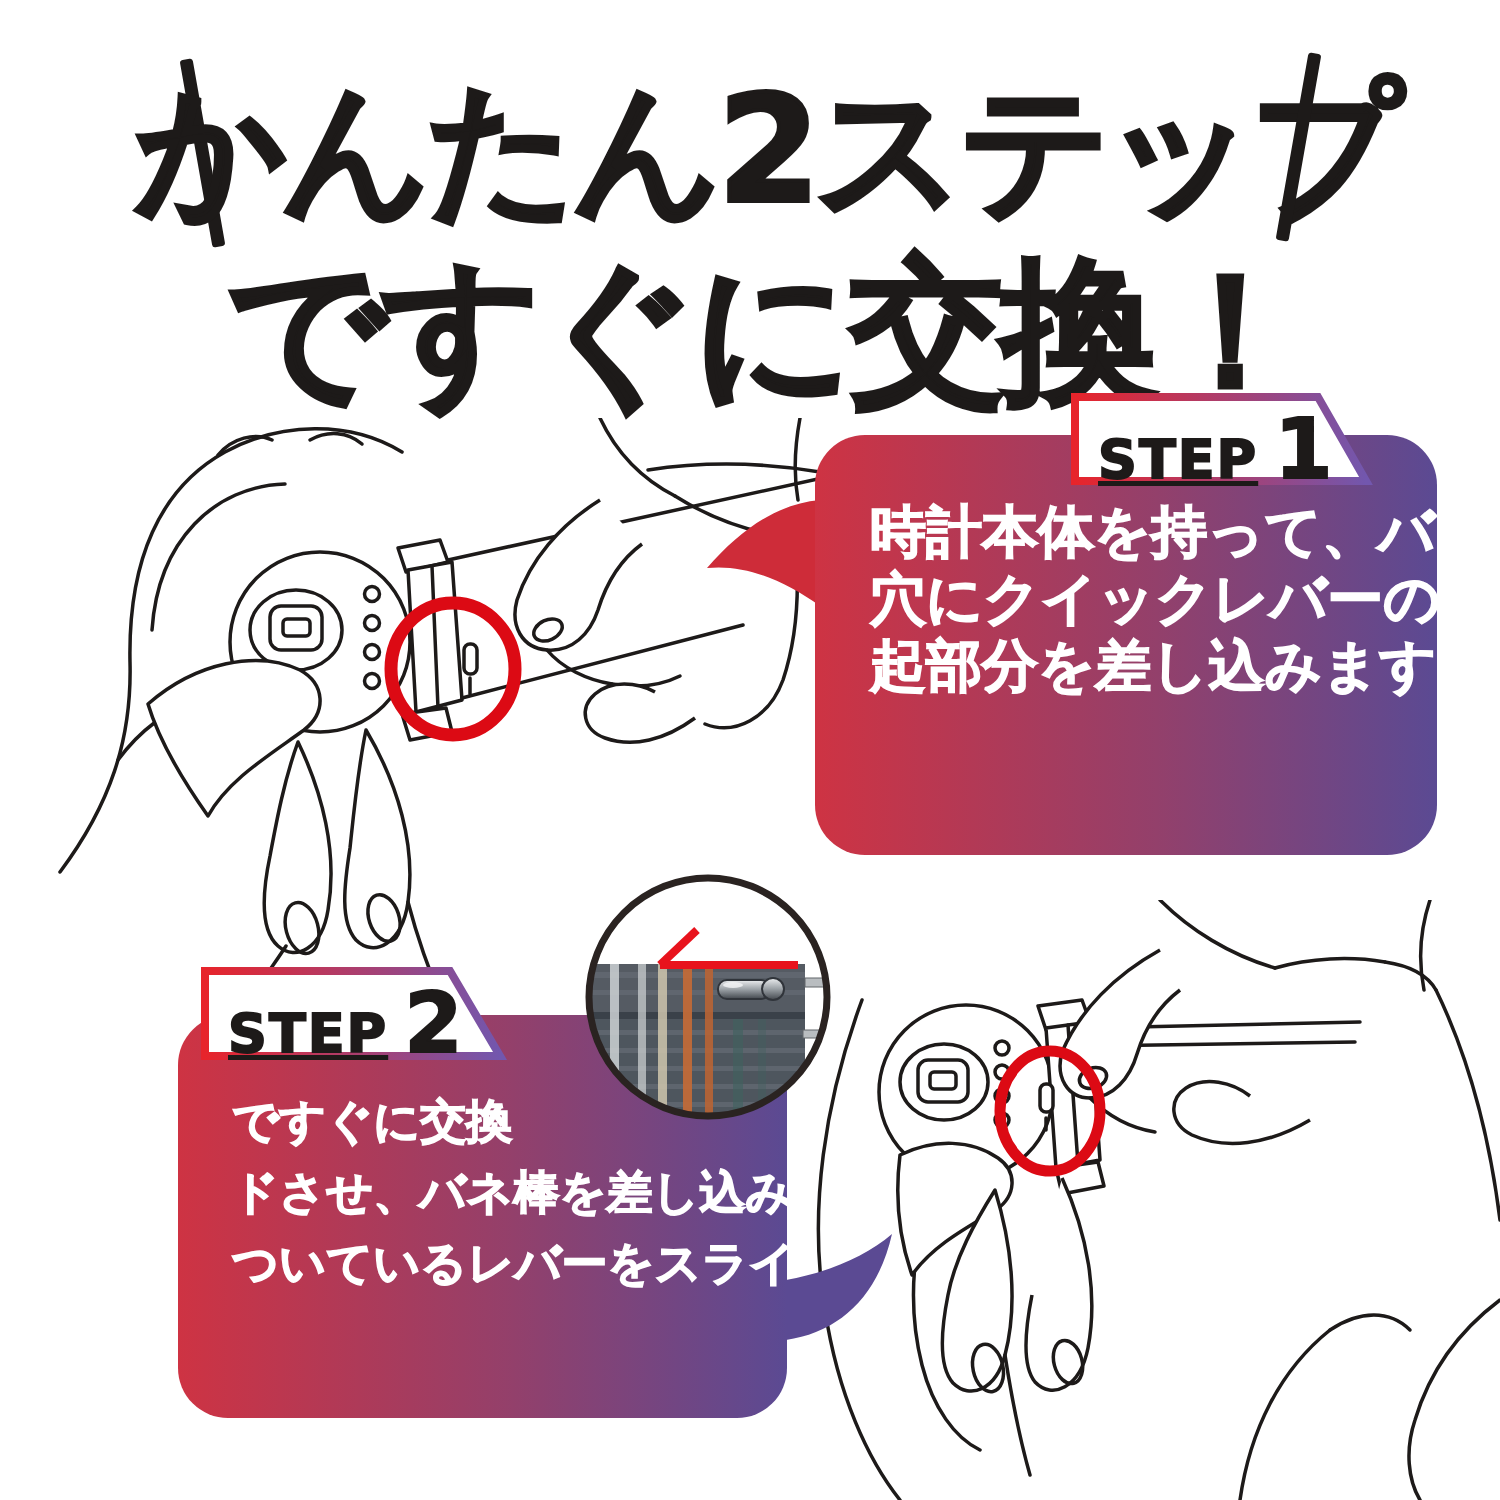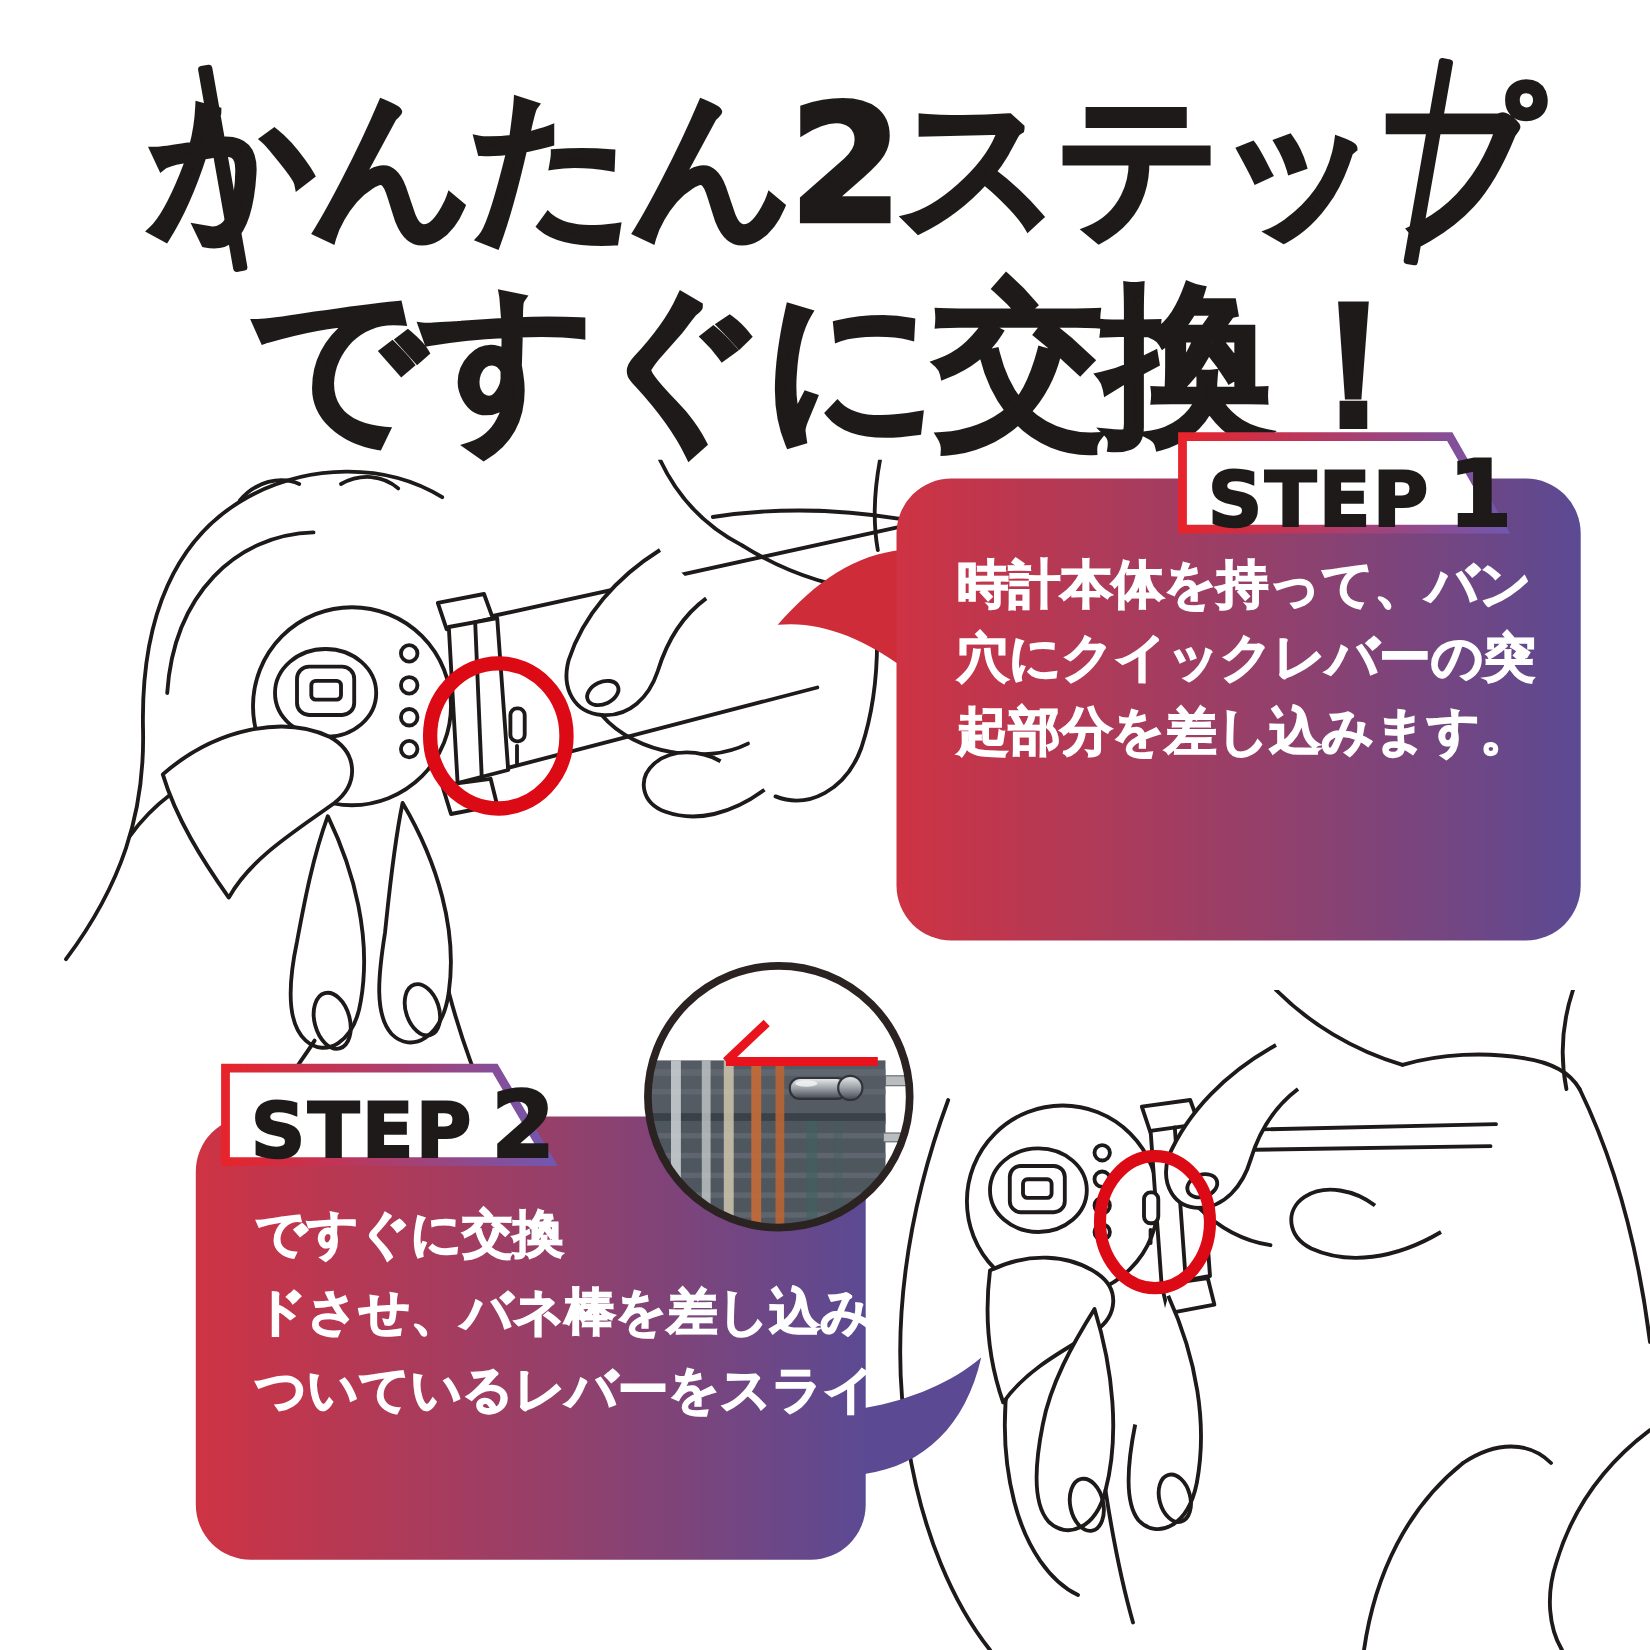--- a/index.html
+++ b/index.html
@@ -29,30 +29,30 @@
     position:absolute;border-radius:50px;
     background:linear-gradient(90deg,var(--gradient_red,#ce3343) 0%,#93406b 55%,var(--gradient_purple,#5b4a93) 100%);
   }
   #step1-box{left:815px;top:435px;width:622px;height:420px;}
   #step2-box{left:178px;top:1015px;width:609px;height:403px;}
   .step-text{
     position:absolute;color:var(--text_white,#ffffff);
     font-weight:700;-webkit-text-stroke:1.5px #ffffff;
     white-space:nowrap;
   }
-  #step1-text{left:870px;top:498px;font-size:47px;line-height:67px;}
+  #step1-text{left:870px;top:498px;font-size:56px;line-height:67px;}
   #step2-text{left:232px;top:1086px;font-size:46px;line-height:71px;}
   
   .step-label-shape{position:absolute;}
   .step-label-text{
     position:absolute;display:flex;align-items:baseline;
     color:var(--ink_black,#1d1a19);font-weight:900;
     -webkit-text-stroke:2px var(--ink_black,#1d1a19);
   }
-  .step-label-text .word{font-size:69px;letter-spacing:2px;}
+  .step-label-text .word{font-size:54px;letter-spacing:2px;text-decoration:underline;}
   .step-label-text .num{font-size:84px;margin-left:16px;}
   #step1-label-text{left:1098px;top:400px;width:250px;height:76px;}
   #step2-label-text{left:228px;top:974px;width:250px;height:76px;}
   
   .ink{stroke:var(--ink_black,#1d1a19);stroke-width:3.5;fill:none;stroke-linecap:round;stroke-linejoin:round;}
   .inkfill{stroke:var(--ink_black,#1d1a19);stroke-width:3.5;fill:#ffffff;stroke-linejoin:round;}
   .redring{stroke:var(--highlight_red,#dc0a14);fill:none;}
 </style>
 </head>
 <body>

